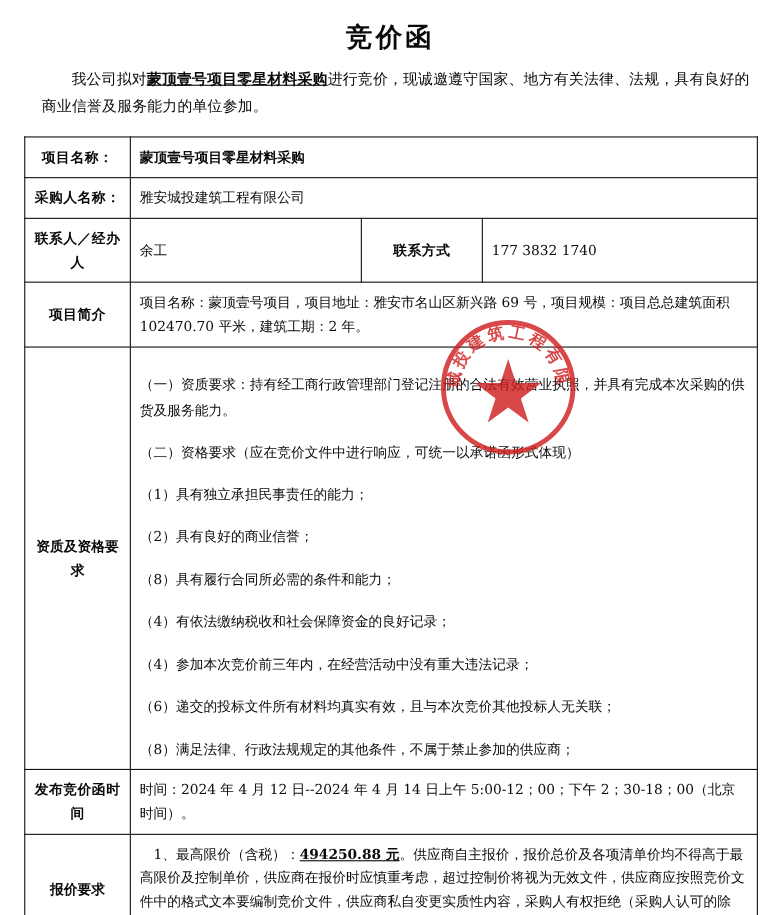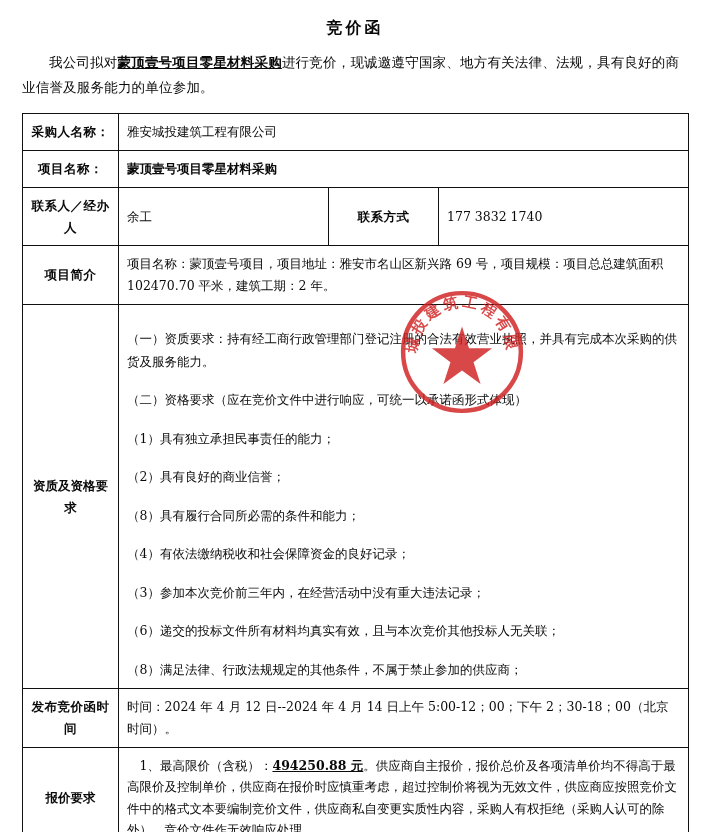--- a/index.html
+++ b/index.html
@@ -16,32 +16,32 @@
     position: relative;
     overflow: hidden;
   }
   .page {
     width: 710px;
     padding: 14px 22px 0 22px;
     position: relative;
   }
   .doc-title {
     text-align: center;
-    font-size: 16px;
+    font-size: 24px;
     font-weight: bold;
     letter-spacing: 3px;
     margin: 4px 0 12px 0;
     font-family: Liberation Sans, sans-serif;
   }
   .intro {
     font-size: 13.5px;
     line-height: 1.85;
     text-indent: 2em;
-    margin: 0 0 12px 0;
-    font-family: Liberation Serif, serif;
+    margin: 0 0 12px 16px;
+    font-family: Liberation Mono, monospace;
     letter-spacing: 0.2px;
   }
   .intro .u {
     text-decoration: underline;
     font-weight: bold;
   }
   table.maintable {
     width: 100%;
     border-collapse: collapse;
     table-layout: fixed;
@@ -105,27 +105,27 @@
   <table class="maintable">
     <colgroup>
       <col style="width:96px">
       <col style="width:210px">
       <col style="width:110px">
       <col style="width:250px">
     </colgroup>
 
     <tbody>
         <tr>
-      <td class="lbl">采购人名称：</td>
-      <td class="val" colspan="3">雅安城投建筑工程有限公司</td>
+      <td class="lbl">项目名称：</td>
+      <td class="val bold" colspan="3">蒙顶壹号项目零星材料采购</td>
     </tr>
 
     <tr>
-      <td class="lbl">项目名称：</td>
-      <td class="val bold" colspan="3">蒙顶壹号项目零星材料采购</td>
+      <td class="lbl">采购人名称：</td>
+      <td class="val" colspan="3">雅安城投建筑工程有限公司</td>
     </tr>
 
     <tr>
       <td class="lbl two-line">联系人／经办人</td>
       <td class="val">余工</td>
       <td class="lbl">联系方式</td>
       <td class="val">177 3832 1740</td>
     </tr>
 
     <tr>
@@ -137,21 +137,21 @@
 
     <tr>
       <td class="lbl-top two-line">资质及资格要求</td>
       <td class="val qual cellpad-top" colspan="3">
         <p>（一）资质要求：持有经工商行政管理部门登记注册的合法有效营业执照，并具有完成本次采购的供货及服务能力。</p>
         <p>（二）资格要求（应在竞价文件中进行响应，可统一以承诺函形式体现）</p>
         <p>（1）具有独立承担民事责任的能力；</p>
         <p>（2）具有良好的商业信誉；</p>
         <p>（8）具有履行合同所必需的条件和能力；</p>
         <p>（4）有依法缴纳税收和社会保障资金的良好记录；</p>
-        <p>（3）参加本次竞价前三年内，在经营活动中没有重大违法记录；</p>
+        <p>（4）参加本次竞价前三年内，在经营活动中没有重大违法记录；</p>
         <p>（6）递交的投标文件所有材料均真实有效，且与本次竞价其他投标人无关联；</p>
         <p>（8）满足法律、行政法规规定的其他条件，不属于禁止参加的供应商；</p>
       </td>
     </tr>
 
     <tr>
       <td class="lbl two-line">发布竞价函时间</td>
       <td class="val" colspan="3">时间：2024 年 4 月 12 日--2024 年 4 月 14 日上午 5:00-12；00；下午 2；30-18；00（北京时间）。</td>
     </tr>
 

